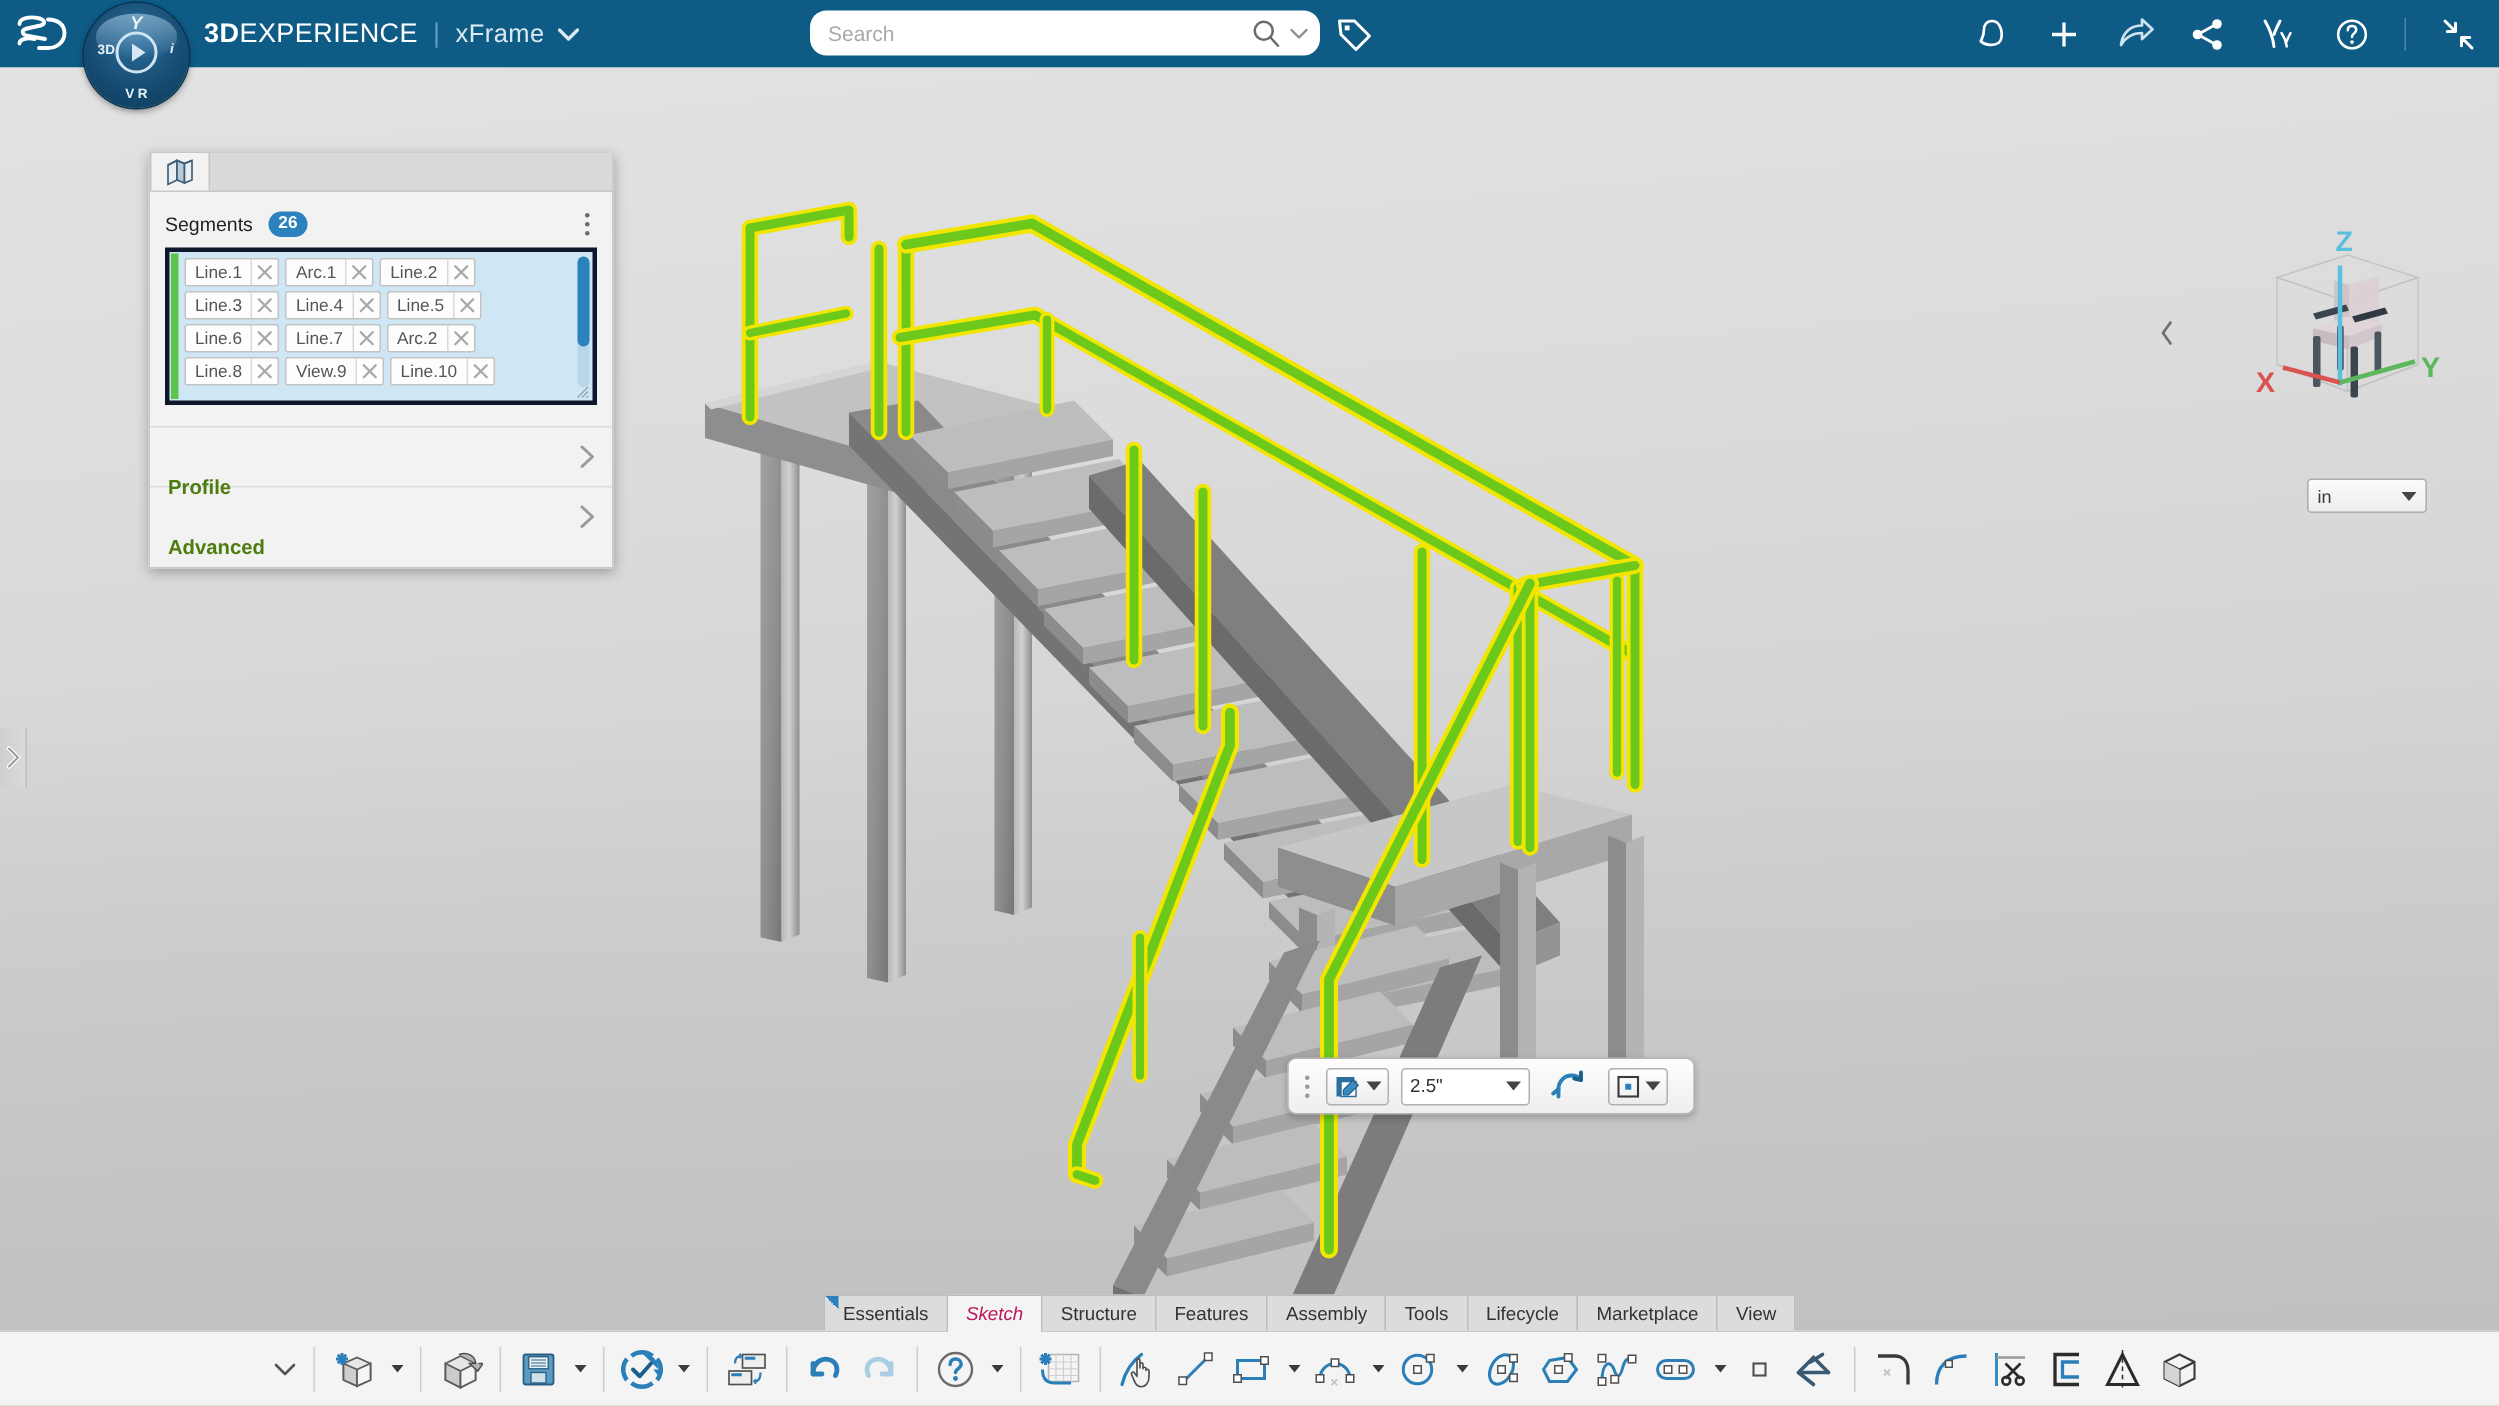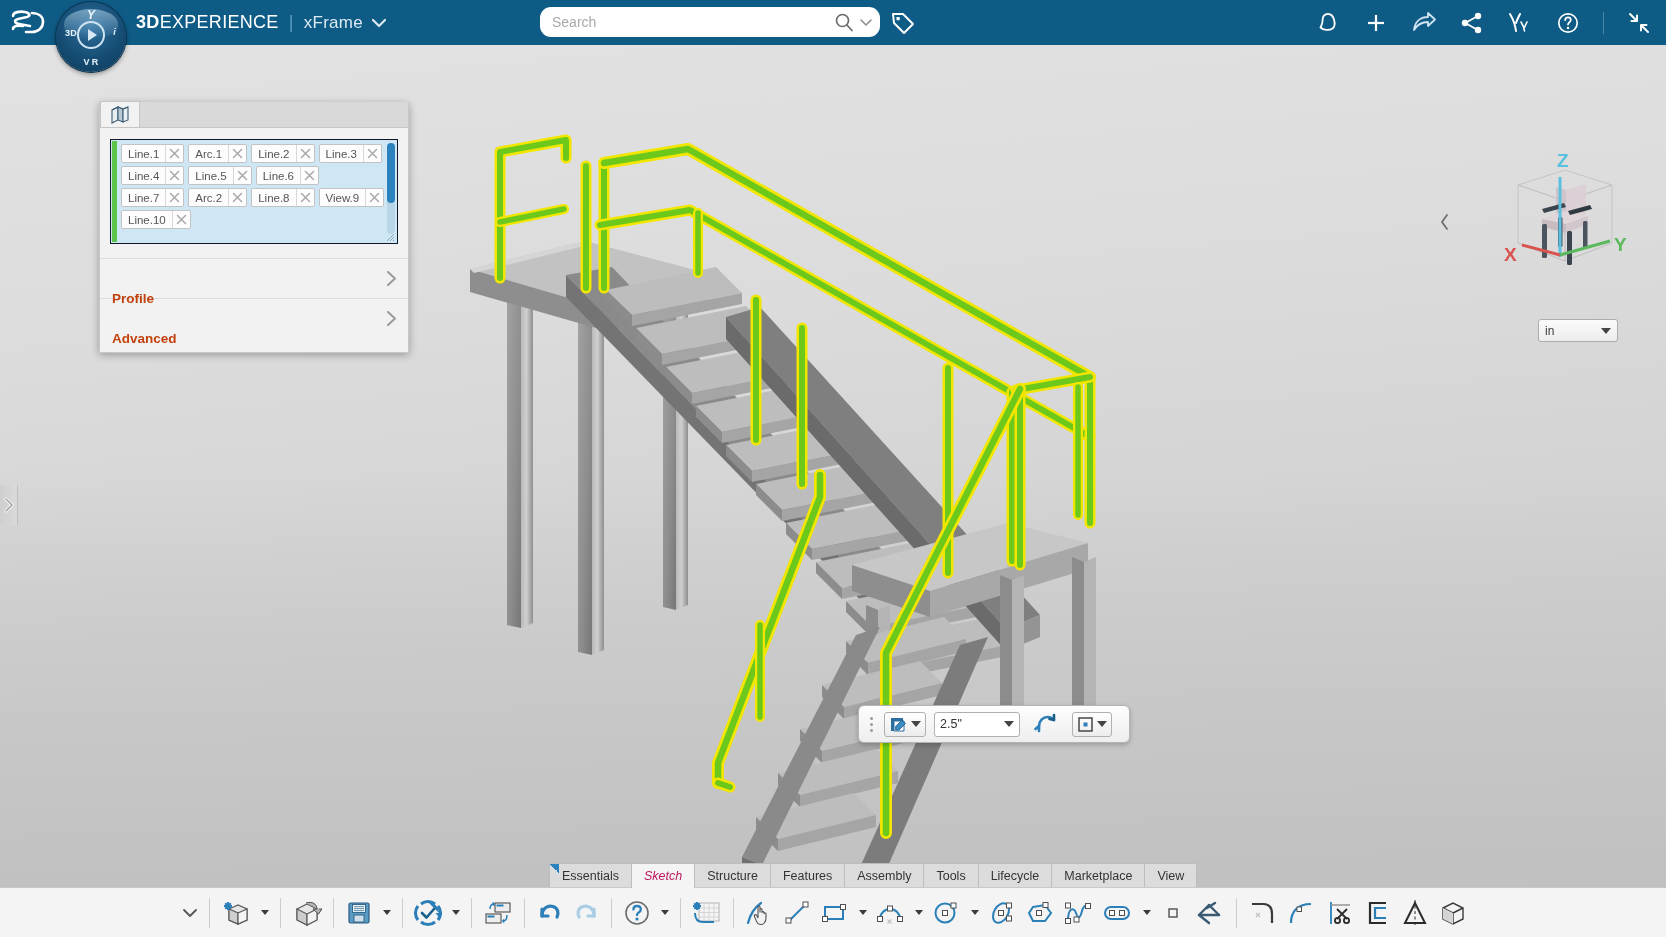--- a/index.html
+++ b/index.html
@@ -121,42 +121,42 @@
     margin-left:10px; background:#2b82bd; color:#fff; font-size:11.5px; font-weight:bold;
     border-radius:9px; min-width:26px; height:17px; padding:0 7px;
     display:flex; align-items:center; justify-content:center;
   }
   .seg-kebab{ margin-left:auto; width:14px; height:20px; display:flex; flex-direction:column;
     align-items:center; justify-content:center; gap:3px; }
   .seg-kebab i{ width:3px;height:3px;border-radius:50%;background:#6b6b6b;display:block;}
 
   .seg-list{
     position:relative; margin-top:3px; height:105px; background:#cfe6f4;
-    border:1px solid #0f172a; overflow:hidden; padding:4px 12px 4px 10px;
+    border:3px solid #0f172a; overflow:hidden; padding:4px 12px 4px 10px;
   }
   .seg-list .greenbar{ position:absolute; left:1px; top:1px; width:5px; bottom:1px; background:#5cc44a;}
   .seg-rows{ display:flex; flex-wrap:wrap; gap:3px 4px; }
   .seg-chip{
     display:flex; align-items:center; height:19px; background:#fdfdfd;
     border:1px solid #c3c3c3; border-radius:2px;
   }
   .seg-chip .nm{ font-size:11.5px; color:#555; padding:0 6px; white-space:nowrap;}
   .seg-chip .xx{
     width:18px; height:17px; border-left:1px solid #d8d8d8; display:flex;
     align-items:center; justify-content:center; color:#9c9c9c; font-size:12px;
   }
   .seg-scroll{ position:absolute; right:2px; top:3px; width:8px; height:60px; background:#2b82bd; border-radius:4px;}
   .seg-scrolltrk{ position:absolute; right:2px; top:3px; width:8px; bottom:9px; background:#b9d6e8; border-radius:4px;}
   .seg-resize{ position:absolute; right:2px; bottom:1px; width:9px; height:9px;}
 
   .panel-row{
     height:40px; display:flex; align-items:center; padding:0 10px 0 12px;
     border-top:1px solid #dcdcdc; background:#f2f2f2; cursor:pointer;
   }
-  .panel-row .t{ font-size:13.5px; font-weight:bold; color:#c2410c; flex:1;margin-top:40px;}
+  .panel-row .t{ font-size:13.5px; font-weight:bold; color:#4d7c0f; flex:1;margin-top:40px;}
   .panel-spacer{ height:14px; background:#f2f2f2; }
 
   
   .model{ position:absolute; left:0; top:0; width:1666px; height:847px; }
 
   
   .robot{
     position:absolute; left:858px; top:660px; width:272px; height:38px;
     background:linear-gradient(180deg,#fdfdfd,#eeeeee); border:1px solid #b4b4b4;
     border-radius:6px; box-shadow:0 2px 5px rgba(0,0,0,.22);
@@ -604,20 +604,29 @@
           <path d="M3 5 L9 2 L9 15 L3 18 Z" fill="#e9eef2" stroke="#3d5d74" stroke-width="1.1"></path>
           <path d="M9 2 L14 4 L14 17 L9 15 Z" fill="#b9c9d6" stroke="#3d5d74" stroke-width="1.1"></path>
           <path d="M14 4 L19 2 L19 15 L14 17 Z" fill="#e9eef2" stroke="#3d5d74" stroke-width="1.1"></path>
           <path d="M3 5 L9 2 L14 4 L19 2" fill="none" stroke="#3d5d74" stroke-width="1.1"></path>
         </svg>
       </div>
     </div>
 
 
     <div class="panel-body">
+      <div class="seg-head">
+        <span class="seg-label">Segments</span>
+        <span class="seg-count">26</span>
+        <span class="seg-kebab">
+            <i></i>
+            <i></i>
+            <i></i>
+          </span>
+      </div>
 
       <div class="seg-list">
         <div class="greenbar"></div>
         <div class="seg-rows" id="seg-rows">
             <div class="seg-chip">
               <span class="nm">Line.1</span>
               <span class="xx">
                 <svg width="11" height="11" viewBox="0 0 11 11">
                   <path d="M1.5 1.5 L9.5 9.5 M9.5 1.5 L1.5 9.5" stroke="#a8a8a8" stroke-width="1.5" stroke-linecap="round"></path>
                 </svg>

